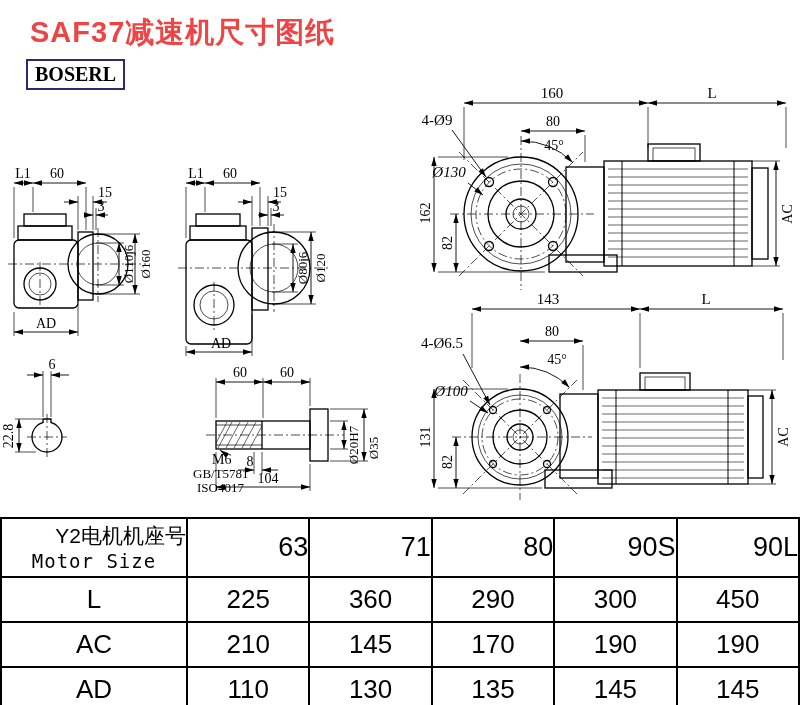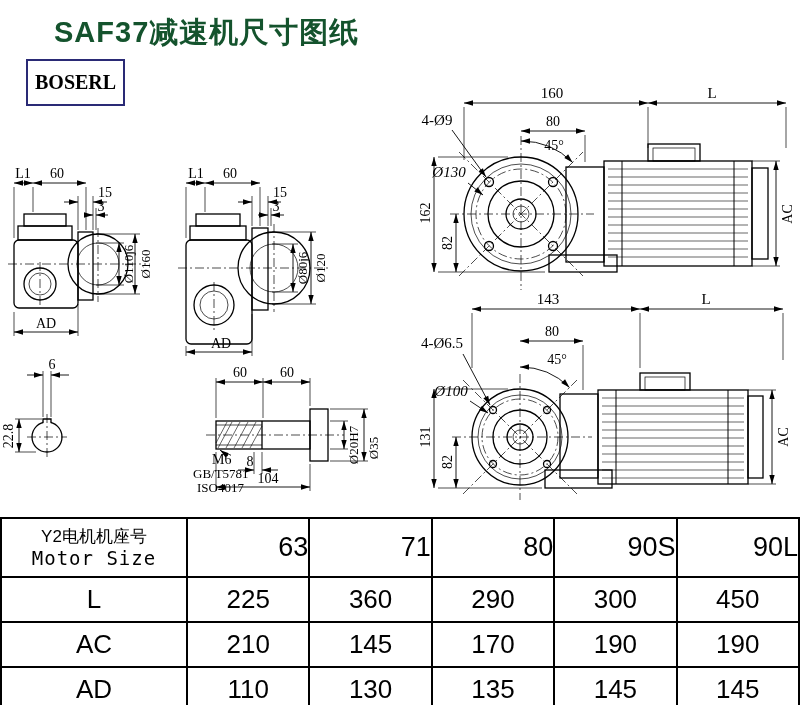--- a/index.html
+++ b/index.html
@@ -3,25 +3,25 @@
 <meta charset="utf-8">
 <style>
   html,body{margin:0;padding:0;}
   body{
     width:800px;height:705px;position:relative;overflow:hidden;
     background:#ffffff;color:#000;
     font-family:"Liberation Sans",sans-serif;
   }
   .title{
     position:absolute;left:30px;top:13px;
-    font-size:29px;font-weight:bold;letter-spacing:1px;color:#14532d;margin-left:24px;
+    font-size:29px;font-weight:bold;letter-spacing:1px;color:#ef4444;
   }
   .logo{
     position:absolute;left:26px;top:59px;
-    border:2px solid #2a2a75;padding:8px 7px;height:27px;line-height:26px;
+    border:2px solid #2a2a75;padding:0 7px;height:27px;line-height:26px;
     font-family:"Liberation Serif",serif;font-size:20px;font-weight:bold;color:#000;
     background:#fff;
   }
   svg.drawings{position:absolute;left:0;top:0;}
   
   .ol{fill:none;stroke:#000;stroke-width:1.3;}
   .ml{fill:none;stroke:#000;stroke-width:1;}
   .tl{fill:none;stroke:#000;stroke-width:0.7;}
   .cl{fill:none;stroke:#000;stroke-width:0.7;stroke-dasharray:9 3 2 3;}
   .dl{fill:none;stroke:#000;stroke-width:0.9;}
@@ -38,21 +38,21 @@
   }
   .dim-table th,.dim-table td{
     border:2px solid #000;text-align:center;vertical-align:middle;
     font-weight:normal;color:#000;padding:0;
   }
   col.c0{width:186px;}
   .head-row td{font-size:27px;height:57px;text-align:right;}
   .data-row th{font-size:26px;}
   .data-row td{font-size:26px;height:43px;margin-left:36px;}
   .label-cell{padding:2px 0 2px 3px;}
-  .label-cell .cn{font-size:17px;text-align:center;line-height:1.25;}
+  .label-cell .cn{font-size:21px;text-align:right;line-height:1.25;}
   .label-cell .en{font-family:"DejaVu Sans Mono",monospace;font-size:19px;text-align:center;letter-spacing:1px;}
 </style>
 </head>
 <body>
 
 <div class="title">SAF37减速机尺寸图纸</div>
 <div class="logo">
   <span>BOSERL</span>
 </div>
 

